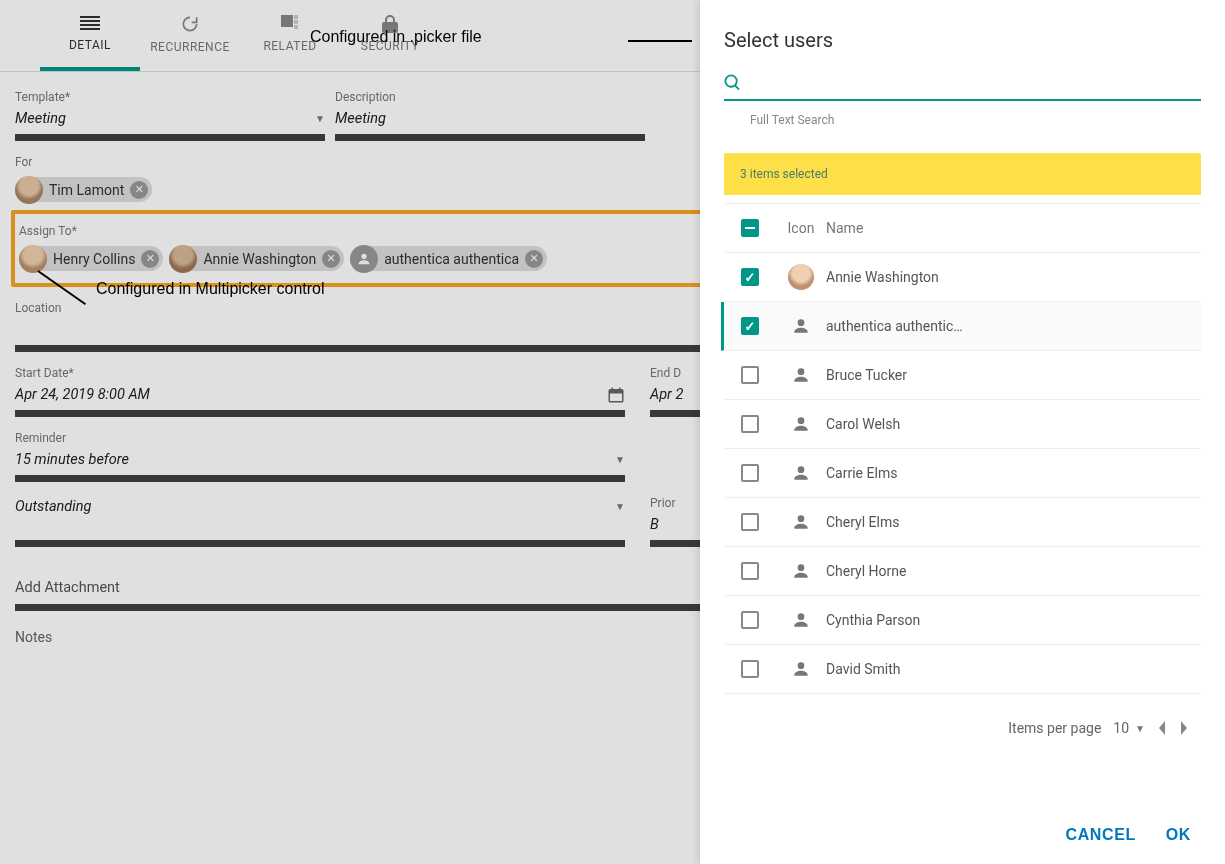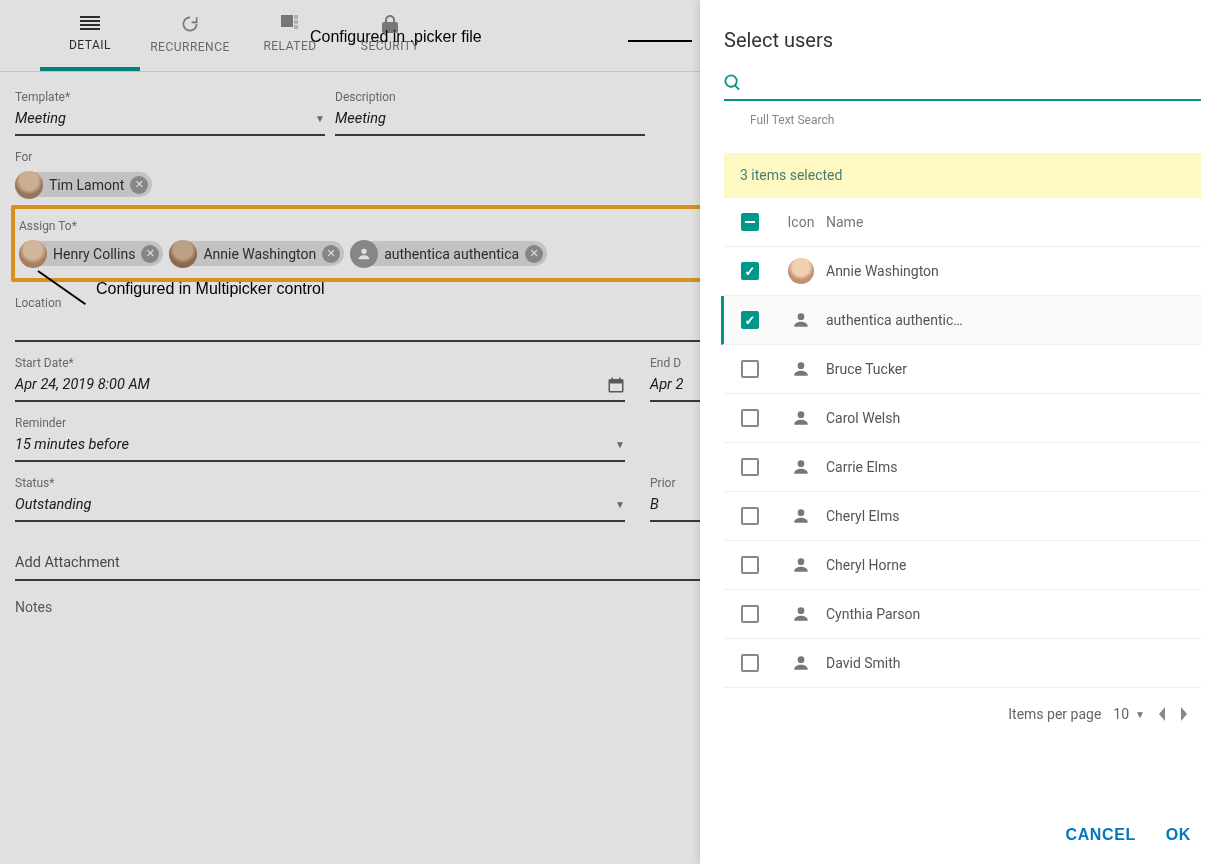--- a/index.html
+++ b/index.html
@@ -43,21 +43,21 @@
 .tab.active { color: #333; border-bottom-color: #009688; }
 .tab svg, .tab .ticon { margin-bottom: 6px; }
 .form {
   padding: 12px 15px 0 15px;
 }
 .row { display: flex; }
 .field {
   display: flex;
   flex-direction: column;
   padding: 6px 0 4px 0;
-  border-bottom: 2px solid #404040;
+  border-bottom: 7px solid #404040;
   margin-bottom: 8px;
 }
 .half { width: 310px; margin-right: 10px; }
 .field label { font-size: 12px; color: #777; margin-bottom: 4px; }
 .field .value { font-size: 14.5px; color: #222; line-height: 22px; display: flex; align-items: center; justify-content: space-between; font-style: italic; }
 .dropdown-arrow { color: #777; font-size: 10px; }
 .full { width: 100%; }
 .chips { display: flex; gap: 6px; margin-top: 4px; flex-wrap: wrap; }
 .chip {
   display: inline-flex;
@@ -140,28 +140,28 @@
 .search-wrap input {
   border: none;
   outline: none;
   flex: 1;
   font-size: 15px;
   padding: 4px 0 4px 10px;
 }
 .search-hint { font-size: 12px; color: #888; margin-top: 12px; padding-left: 26px; }
 .selected-banner {
   margin: 18px 24px 0 24px;
-  background: #fef9c3;
+  background: #fde047;
   color: #4a7c70;
-  font-size: 14px;
+  font-size: 12px;
   padding: 14px 16px;
   border-radius: 2px 2px 0 0;
 }
 .list {
-  margin: 0 24px;
+  margin: 8px 24px;
   border-top: 1px solid #eee;
 }
 .list-header, .list-row {
   display: flex;
   align-items: center;
   height: 49px;
   border-bottom: 1px solid #eee;
   font-size: 14px;
   color: #555;
 }
@@ -334,21 +334,20 @@
     <div class="field" style="width:610px">
       <label>Reminder</label>
       <div class="value">
           <span>15 minutes before</span>
           <span class="dropdown-arrow">▼</span>
         </div>
     </div>
 
     <div class="row">
       <div class="field" style="width:610px;margin-right:25px">
-        <label>Status*</label>
         <div class="value">
             <span>Outstanding</span>
             <span class="dropdown-arrow">▼</span>
           </div>
       </div>
       <div class="field" style="width:50px">
         <label>Prior</label>
         <div class="value">
             <span>B</span>
           </div>

